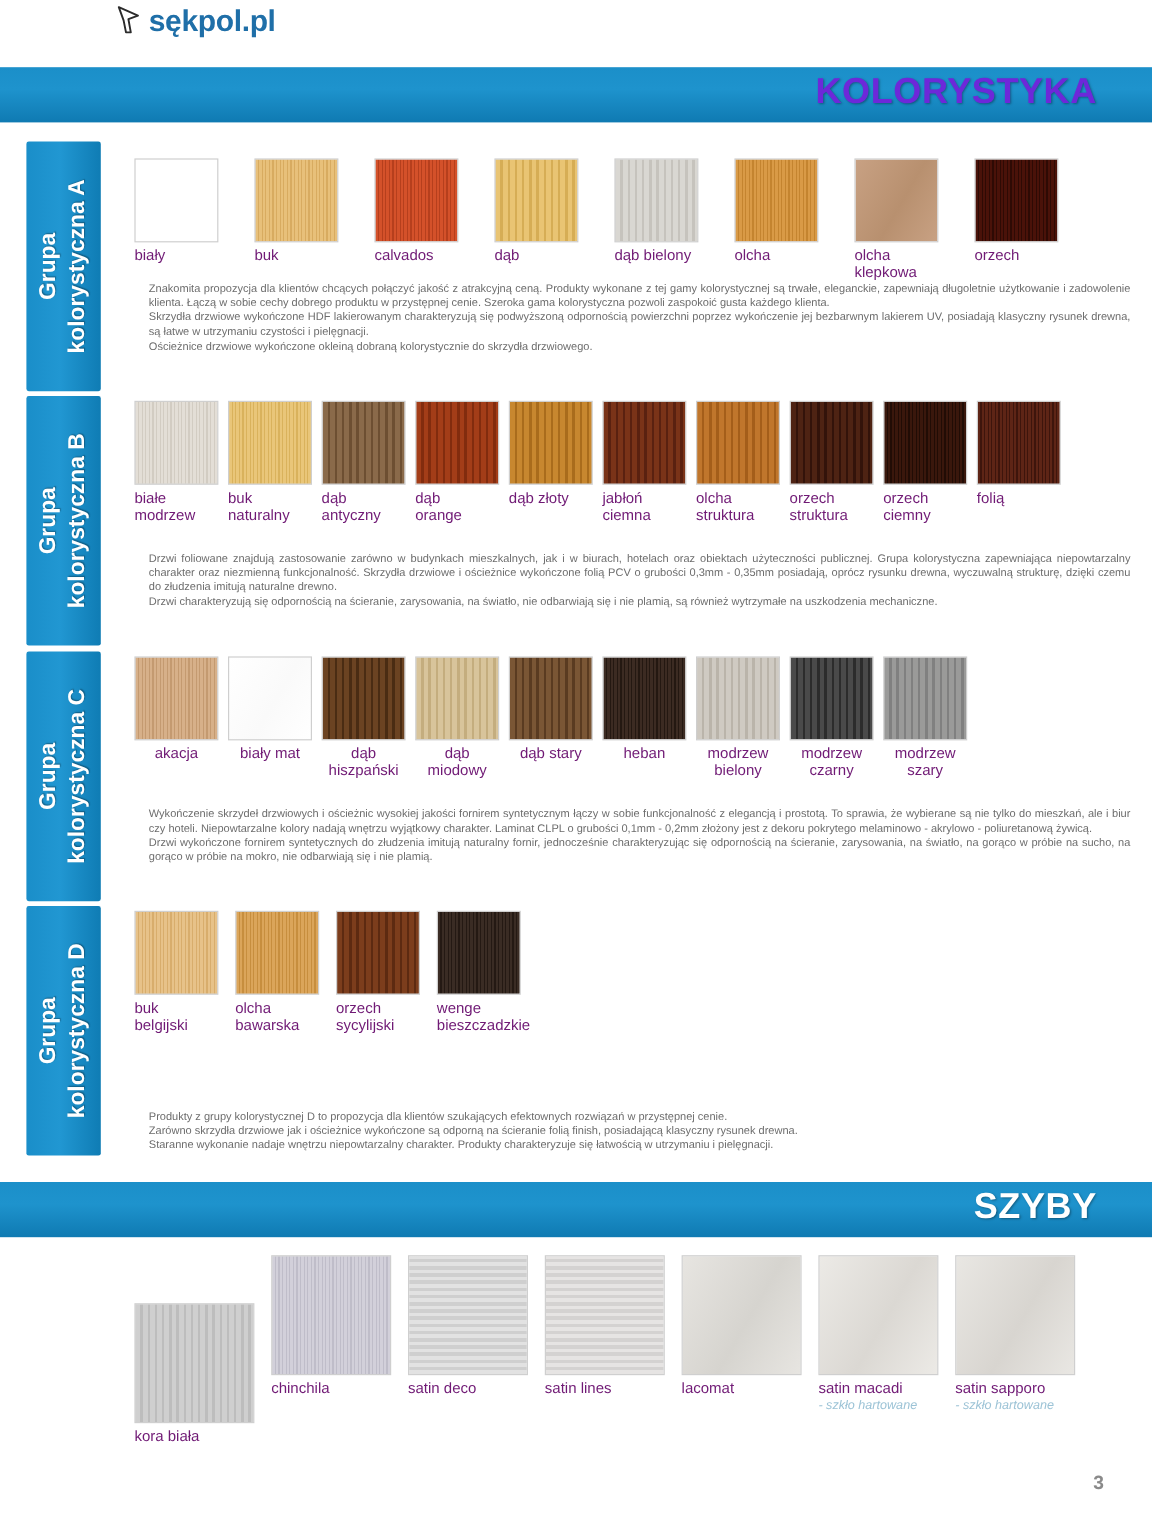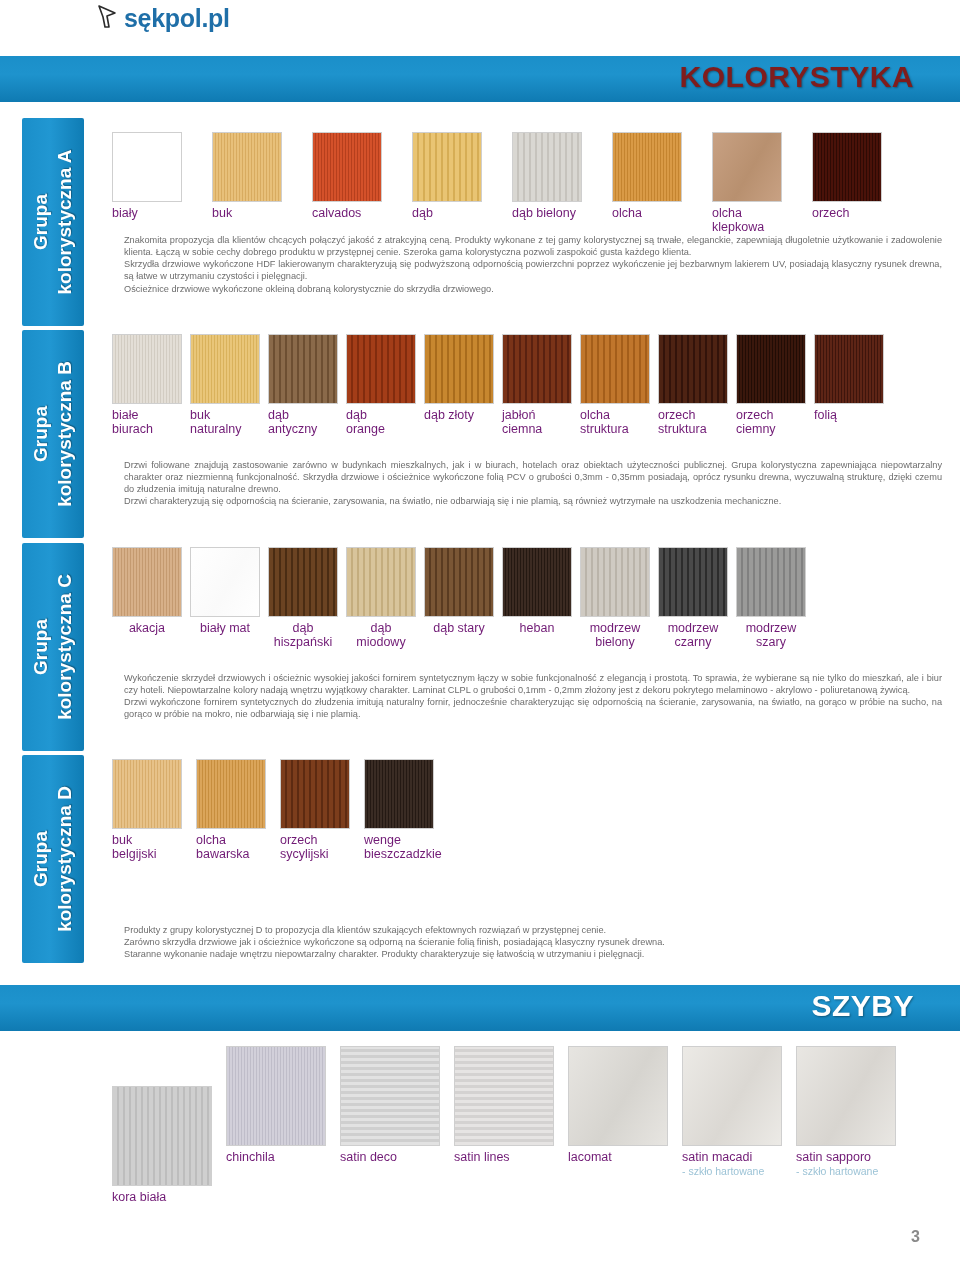--- a/index.html
+++ b/index.html
@@ -20,21 +20,21 @@
   .logo-text {
     font-size: 25px; color: #1f6fa8; font-weight: 600; letter-spacing: -0.3px;
   }
 
   .top-banner {
     position: absolute; left: 0; top: 56px; width: 960px; height: 46px;
     background: linear-gradient(to bottom, #1b8fc9 0%, #1e93cd 40%, #0f7ab2 100%);
   }
   .top-banner-title {
     position: absolute; right: 46px; top: 60px;
-    font-size: 30px; color: #7f1d1d; font-weight: 700; letter-spacing: 0.5px;
+    font-size: 30px; color: #6d28d9; font-weight: 700; letter-spacing: 0.5px;
     text-shadow: 1px 1px 2px rgba(0,0,0,.35);
     text-align: right;
   }
 
   
   .grp-tab {
     position: absolute; left: 22px; width: 62px;
     background: linear-gradient(to right, #1a8ec9 0%, #2197d2 45%, #0f7cb4 100%);
     border-radius: 2px;
     overflow: hidden;
@@ -57,21 +57,21 @@
   .sw .chip {
     width: 70px; height: 70px;
     border: 1px solid #cfcfcf;
     background-size: cover;
   }
   .sw .cap {
     margin-top: 5px;
     font-size: 12.5px; color: #701a75; line-height: 1.08;
     white-space: pre-line;
   }
-  .sw .sub { font-size: 10.5px; color:#9cc3d6; display:block; }
+  .sw .sub { font-size: 10.5px; color:#9cc3d6; display:block;font-style:italic; }
 
   
   .copy {
     position: absolute; left: 124px; width: 818px;
     font-size: 9.2px; line-height: 1.32; color: #6d6d6d;
     white-space: pre-line;
     text-align: justify;
   }
 
   
@@ -155,21 +155,21 @@
       <div class="grp-tab" style="top: 330px; height: 208px;">
         <div class="vtxt">
           <span class="l1">Grupa</span>
           <span class="l2">kolorystyczna B</span>
         </div>
       </div>
       <div class="row" style="top: 334px; width: 840px; height: 100px;">
         <div class="sw" style="left: 0px;">
           <div class="chip" style="background: repeating-linear-gradient(90deg, rgb(227, 222, 214) 0px, rgb(227, 222, 214) 2px, rgb(210, 204, 194) 2px, rgb(210, 204, 194) 3px), linear-gradient(rgb(227, 222, 214), rgb(210, 204, 194));"></div>
           <div class="cap">białe
-biurach</div>
+modrzew</div>
         </div>
         <div class="sw" style="left: 78px;">
           <div class="chip" style="background: repeating-linear-gradient(90deg, rgb(233, 198, 121) 0px, rgb(233, 198, 121) 2px, rgb(217, 178, 92) 2px, rgb(217, 178, 92) 3px), linear-gradient(rgb(233, 198, 121), rgb(217, 178, 92));"></div>
           <div class="cap">buk
 naturalny</div>
         </div>
         <div class="sw" style="left: 156px;">
           <div class="chip" style="background: repeating-linear-gradient(90deg, rgb(138, 106, 74) 0px, rgb(138, 106, 74) 4px, rgb(109, 79, 50) 4px, rgb(109, 79, 50) 6px), linear-gradient(170deg, rgb(138, 106, 74), rgb(109, 79, 50));"></div>
           <div class="cap">dąb
 antyczny</div>

